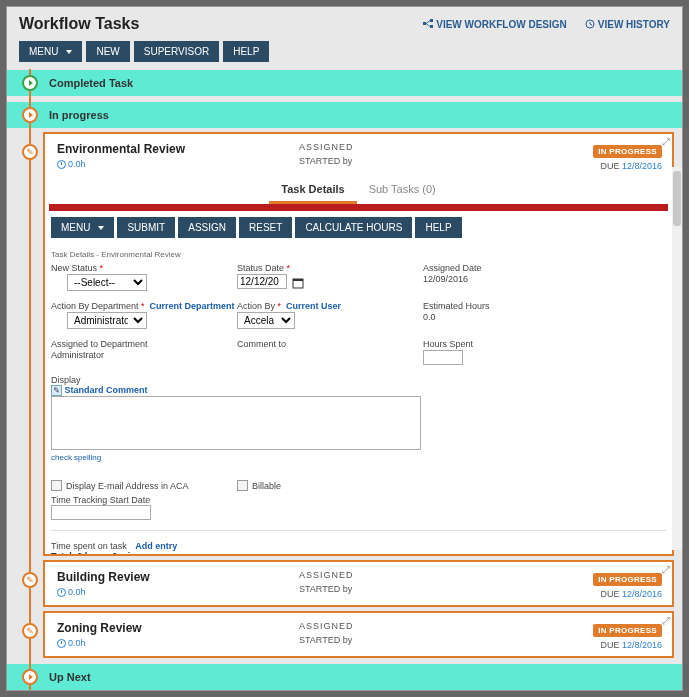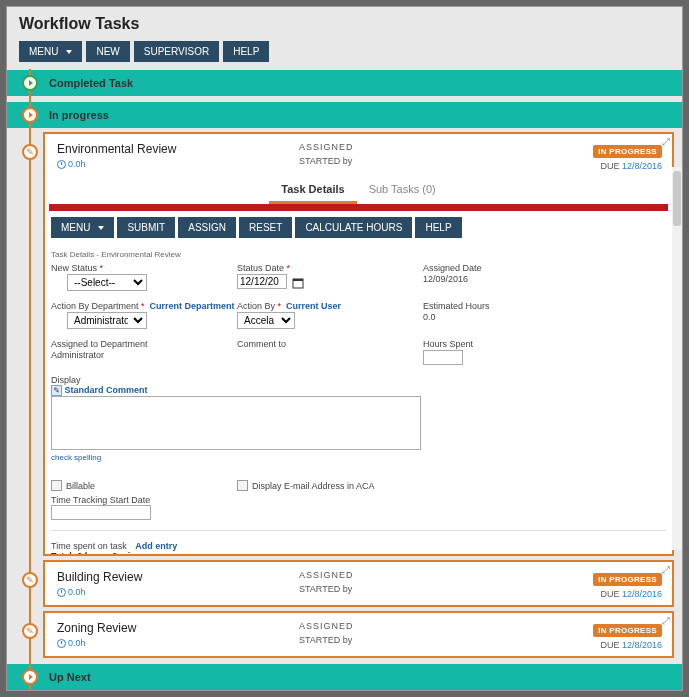--- a/index.html
+++ b/index.html
@@ -7,31 +7,31 @@
   .app { background: #e8e8e8; width: 677px; height: 685px; border: 1px solid #999; position: relative; overflow: hidden; }
   .header { padding: 8px 12px; display: flex; align-items: center; justify-content: space-between; }
   .title { font-size: 16px; font-weight: bold; color: #222; }
   .header-links { display: flex; gap: 18px; }
   .header-link { font-size: 10px; font-weight: bold; color: #2a5c8f; display: flex; align-items: center; gap: 3px; cursor: pointer; }
   .header-link .ic { width: 10px; height: 10px; }
   .toolbar { padding: 0 12px 8px; display: flex; gap: 4px; }
   .btn-dark { background: #2b4a63; color: #fff; font-size: 10px; padding: 5px 10px; border: none; cursor: pointer; display: inline-flex; align-items: center; gap: 6px; }
   .btn-dark.menu::after { content: ''; border-left: 3px solid transparent; border-right: 3px solid transparent; border-top: 4px solid #fff; margin-left: 2px; }
   .timeline-col { position: absolute; left: 22px; top: 62px; bottom: 0; width: 2px; background: #e07b2a; z-index: 1; }
-  .band { background: #14b8a6; height: 26px; display: flex; align-items: center; font-size: 11px; font-weight: bold; color: #333; padding-left: 42px; position: relative; }
+  .band { background: #5eead4; height: 26px; display: flex; align-items: center; font-size: 11px; font-weight: bold; color: #333; padding-left: 42px; position: relative; }
   .node { position: absolute; left: 15px; width: 16px; height: 16px; border-radius: 50%; background: #fff; display: flex; align-items: center; justify-content: center; z-index: 2; }
   .node.green { border: 2px solid #3aa34a; top: 5px; }
   .node.green::after { content: ''; width: 0; height: 0; border-left: 4px solid #3aa34a; border-top: 3px solid transparent; border-bottom: 3px solid transparent; margin-left: 1px; }
   .node.orange { border: 2px solid #e07b2a; top: 5px; }
   .node.orange::after { content: ''; width: 0; height: 0; border-left: 4px solid #e07b2a; border-top: 3px solid transparent; border-bottom: 3px solid transparent; margin-left: 1px; }
   .node.pencil { border: 2px solid #e07b2a; background: #fff; top: 8px; }
   .node.pencil::after { content: '✎'; font-size: 9px; color: #e07b2a; }
   .card { background: #fff; border: 2px solid #e07b2a; margin: 4px 8px 2px 36px; position: relative; }
   .card-head { padding: 8px 12px; display: flex; position: relative; }
-  .card-title { font-size: 12px; font-weight: normal; color: #222; }
+  .card-title { font-size: 12px; font-weight: bold; color: #222; }
   .card-hours { font-size: 9px; color: #2a7fcf; display: flex; align-items: center; gap: 2px; margin-top: 3px; }
   .card-mid { position: absolute; left: 254px; top: 8px; font-size: 9px; color: #555; }
   .card-mid .status { letter-spacing: 1px; font-weight: normal; }
   .card-mid .started { margin-top: 4px; }
   .card-right { position: absolute; right: 10px; top: 6px; text-align: right; }
   .badge { background: #e07b2a; color: #fff; font-size: 8px; font-weight: bold; padding: 2px 5px; border-radius: 2px; letter-spacing: 0.3px; }
   .due { font-size: 9px; color: #555; margin-top: 3px; }
   .due .date { color: #2a7fcf; }
   .expand-icon { position: absolute; right: 2px; top: 2px; font-size: 10px; color: #888; cursor: pointer; }
   .tabs { border-bottom: 7px solid #b91c1c; display: flex; gap: 0; margin: 0 4px; font-size: 11px; justify-content: center; }
@@ -64,20 +64,38 @@
   .clock-icon::after { content: ''; position: absolute; left: 3px; top: 1px; width: 1px; height: 3px; background: #2a7fcf; }
   .hours-input { width: 40px; }
 </style>
 </head>
 <body>
 
 <div class="app">
 
   <div class="header">
     <div class="title">Workflow Tasks</div>
+    <div class="header-links">
+      <div class="header-link">
+        <svg class="ic" viewBox="0 0 10 10">
+            <rect x="0" y="3" width="3" height="3" fill="#2a5c8f"></rect>
+            <rect x="7" y="0" width="3" height="3" fill="#2a5c8f"></rect>
+            <rect x="7" y="6" width="3" height="3" fill="#2a5c8f"></rect>
+            <path d="M3 4.5 L7 1.5 M3 4.5 L7 7.5" stroke="#2a5c8f" stroke-width="0.8"></path>
+          </svg>
+        <span>VIEW WORKFLOW DESIGN</span>
+      </div>
+      <div class="header-link">
+        <svg class="ic" viewBox="0 0 10 10">
+            <circle cx="5" cy="5" r="4" fill="none" stroke="#2a5c8f" stroke-width="1"></circle>
+            <path d="M5 3 L5 5 L7 6" stroke="#2a5c8f" stroke-width="1" fill="none"></path>
+          </svg>
+        <span>VIEW HISTORY</span>
+      </div>
+    </div>
   </div>
 
   <div class="toolbar">
     <button class="btn-dark menu">MENU</button>
     <button class="btn-dark">NEW</button>
     <button class="btn-dark">SUPERVISOR</button>
     <button class="btn-dark">HELP</button>
   </div>
 
   <div class="timeline-col"></div>
@@ -186,25 +204,25 @@
           <label>Display</label><br>
           <span style="display:inline-block;width:11px;height:11px;background:#d9eaff;border:1px solid #7aa;vertical-align:middle;font-size:8px;text-align:center;line-height:9px;">✎</span>
           <a class="link" style="font-weight:bold">Standard Comment</a><br>
           <textarea class="txtarea" style=""></textarea><br>
           <span class="smalllink">check spelling</span>
         </div>
 
         <div class="row" style="margin-top:18px">
           <div class="fld chk">
             <span class="chkbox"></span>
-            <span>Billable</span>
+            <span>Display E-mail Address in ACA</span>
           </div>
           <div class="fld chk">
             <span class="chkbox"></span>
-            <span>Display E-mail Address in ACA</span>
+            <span>Billable</span>
           </div>
         </div>
         <div style="margin-top:4px">
           <label>Time Tracking Start Date</label><br>
           <input type="text" style="width: 100px;">
         </div>
 
         <div class="hr-sep"></div>
 
         <div class="time-section">

